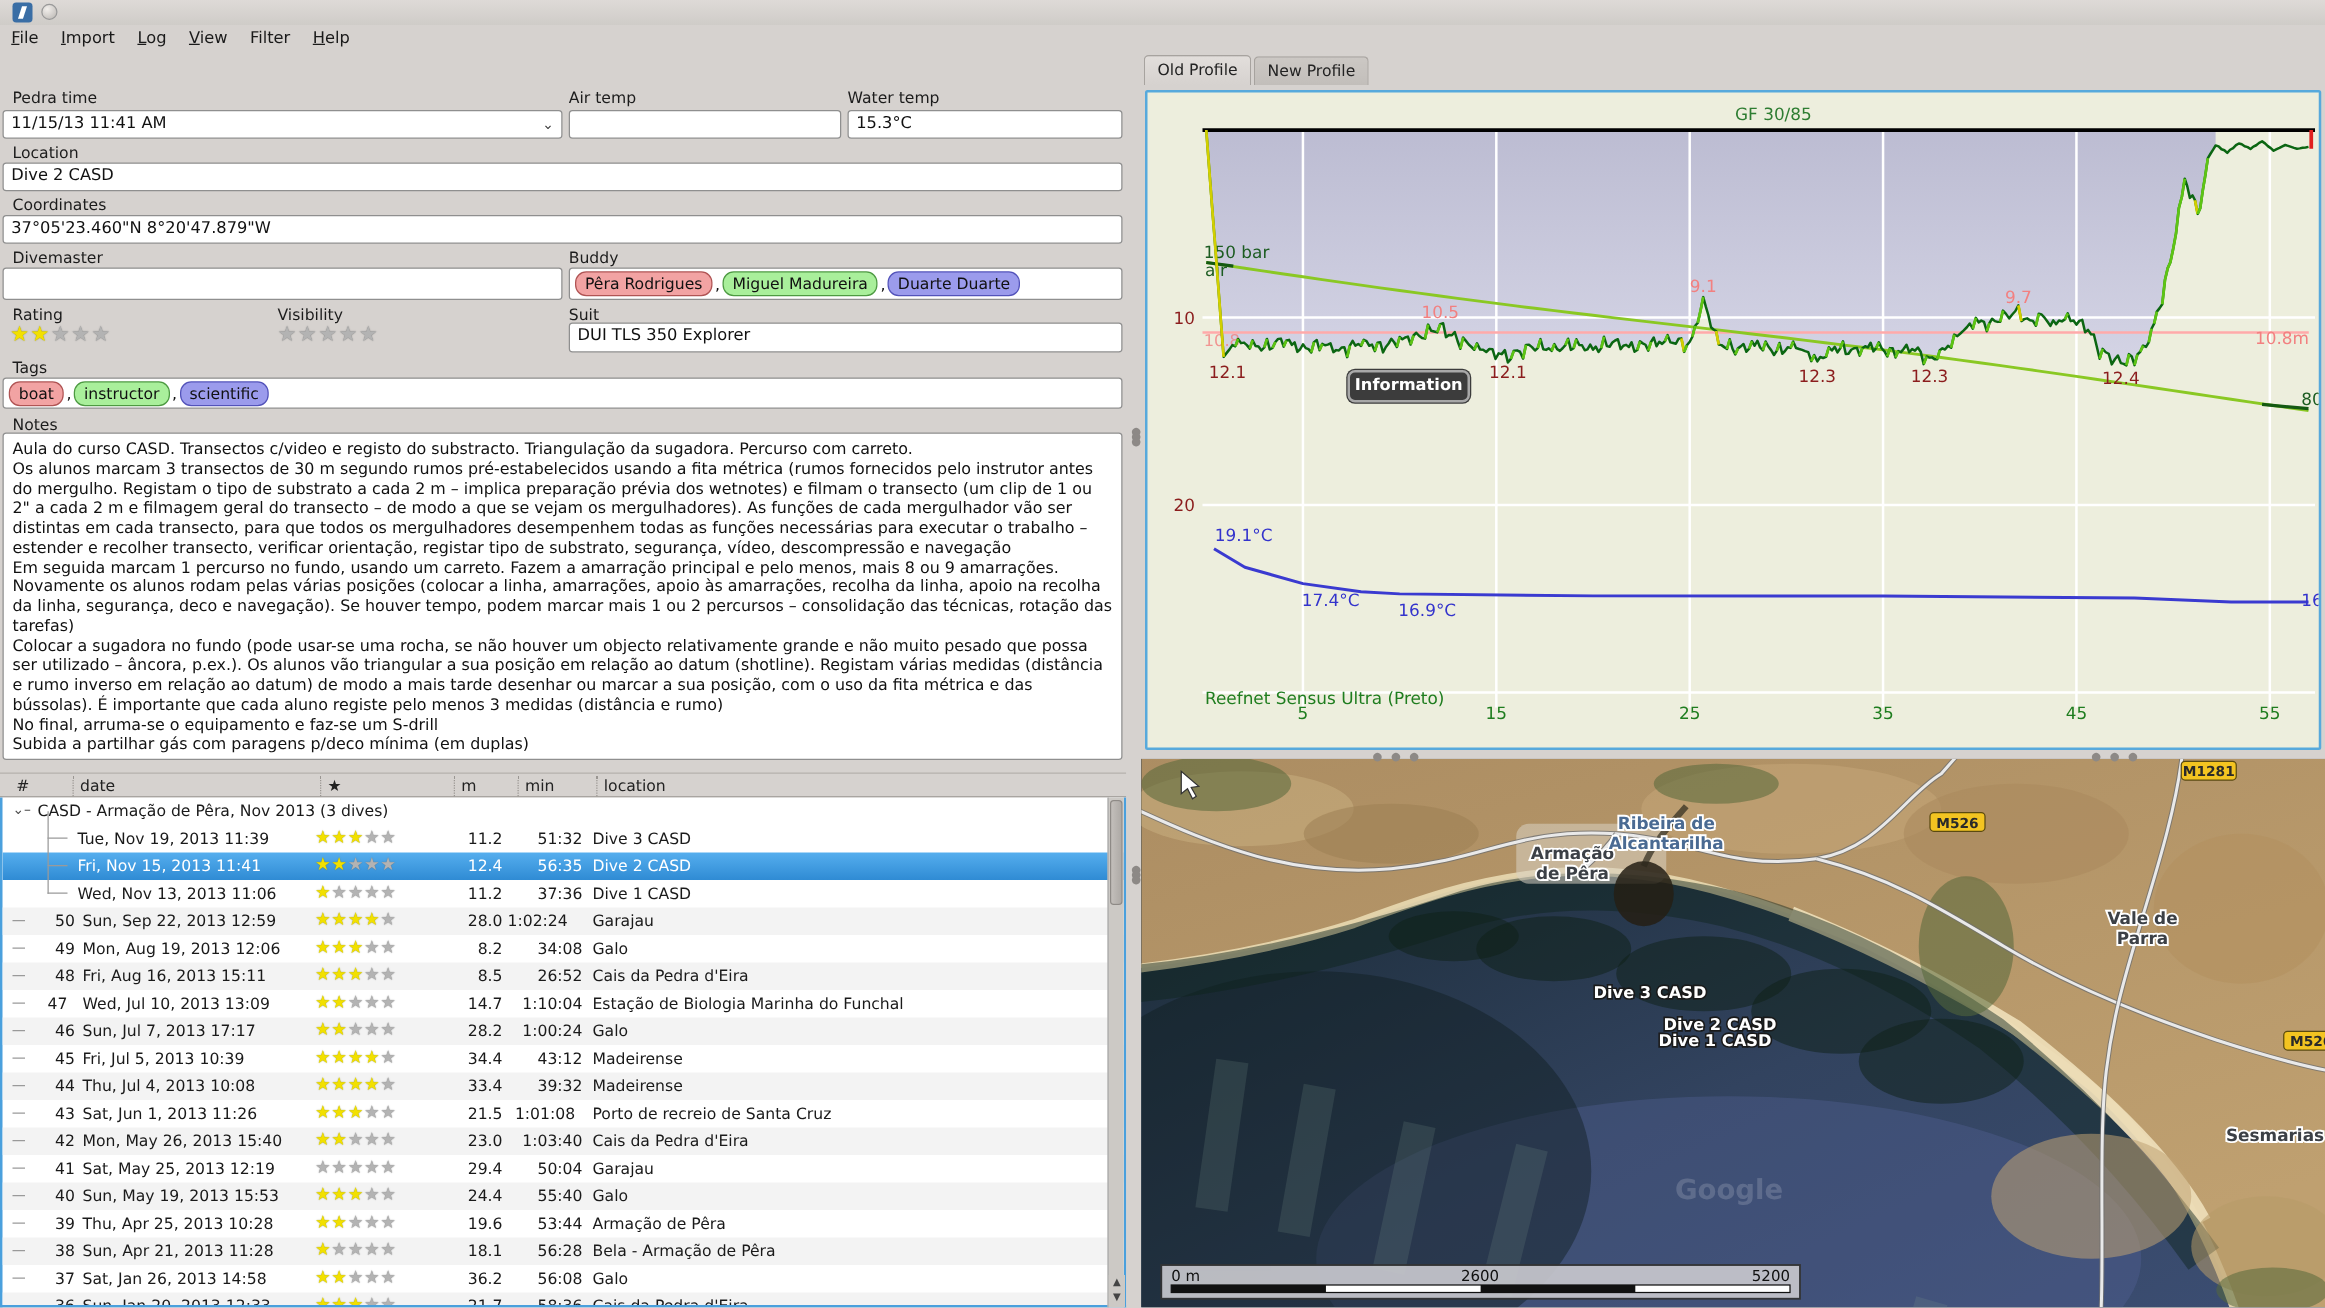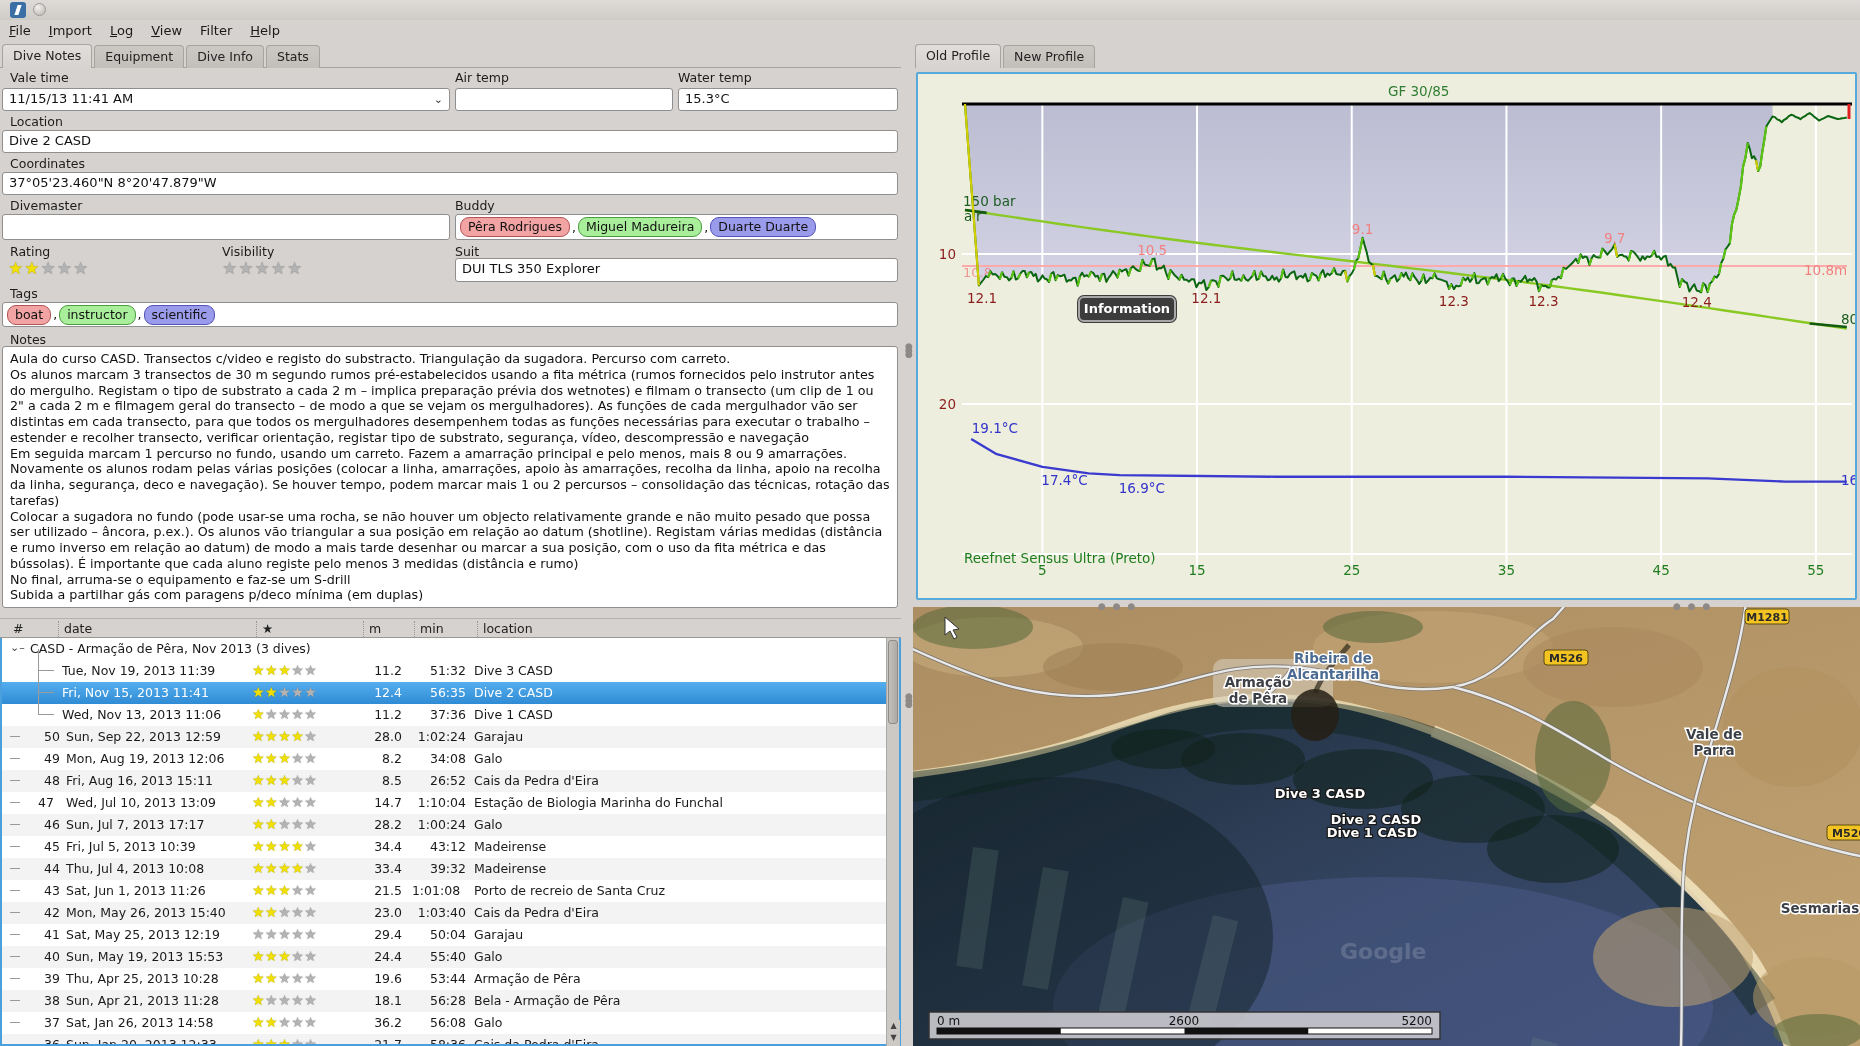--- a/index.html
+++ b/index.html
@@ -68,23 +68,22 @@
 </head>
 <body>
 
 <div class="titlebar">
   <div class="app-icon"></div>
   <div class="win-dot"></div>
 </div>
 <div class="menubar" id="menubar"><span class="menu-item"><u>F</u>ile</span><span class="menu-item"><u>I</u>mport</span><span class="menu-item"><u>L</u>og</span><span class="menu-item"><u>V</u>iew</span><span class="menu-item">Filter</span><span class="menu-item"><u>H</u>elp</span></div>
 
 <div class="left-panel">
-  <div class="tabbar" id="left-tabbar"><span class="tab active">Dive Notes</span><span class="tab">Equipment</span><span class="tab">Dive Info</span><span class="tab">Stats</span></div>
-
-  <div class="field-label" style="left:10px;top:26px">Vale time</div>
+
+  <div class="field-label" style="left:10px;top:26px">Pedra time</div>
   <div class="input" style="left:2px;top:44px;width:448px;height:23px">
     <span>11/15/13 11:41 AM</span><span class="combo-arrow">⌄</span>
   </div>
   <div class="field-label" style="left:455px;top:26px">Air temp</div>
   <div class="input" style="left:455px;top:44px;width:218px;height:23px"></div>
   <div class="field-label" style="left:678px;top:26px">Water temp</div>
   <div class="input" style="left:678px;top:44px;width:220px;height:23px">15.3°C</div>
 
   <div class="field-label" style="left:10px;top:70px">Location</div>
   <div class="input" style="left:2px;top:86px;width:896px;height:23px">Dive 2 CASD</div>
@@ -167,21 +166,21 @@
         <span class="dl-cell" style="left:340px;width:60px;text-align:right">11.2</span>
         <span class="dl-cell" style="left:404px;width:60px;text-align:right">37:36</span>
         <span class="dl-cell" style="left:472px">Dive 1 CASD</span>
       </div>
       <div class="dl-row even">
         <span class="tree-dash"></span>
         <span class="dl-cell" style="left:30px;width:28px;text-align:right">50</span>
         <span class="dl-cell" style="left:64px">Sun, Sep 22, 2013 12:59</span>
         <span class="dl-cell dl-stars" style="left:250px"><span class="star-on">★</span><span class="star-on">★</span><span class="star-on">★</span><span class="star-on">★</span><span class="star-off">★</span></span>
         <span class="dl-cell" style="left:340px;width:60px;text-align:right">28.0</span>
-        <span class="dl-cell" style="left:404px;width:60px;text-align:right">1:02:24</span>
+        <span class="dl-cell" style="left:404px;width:60px;text-align:left">1:02:24</span>
         <span class="dl-cell" style="left:472px">Garajau</span>
       </div>
       <div class="dl-row odd">
         <span class="tree-dash"></span>
         <span class="dl-cell" style="left:30px;width:28px;text-align:right">49</span>
         <span class="dl-cell" style="left:64px">Mon, Aug 19, 2013 12:06</span>
         <span class="dl-cell dl-stars" style="left:250px"><span class="star-on">★</span><span class="star-on">★</span><span class="star-on">★</span><span class="star-off">★</span><span class="star-off">★</span></span>
         <span class="dl-cell" style="left:340px;width:60px;text-align:right">8.2</span>
         <span class="dl-cell" style="left:404px;width:60px;text-align:right">34:08</span>
         <span class="dl-cell" style="left:472px">Galo</span>

